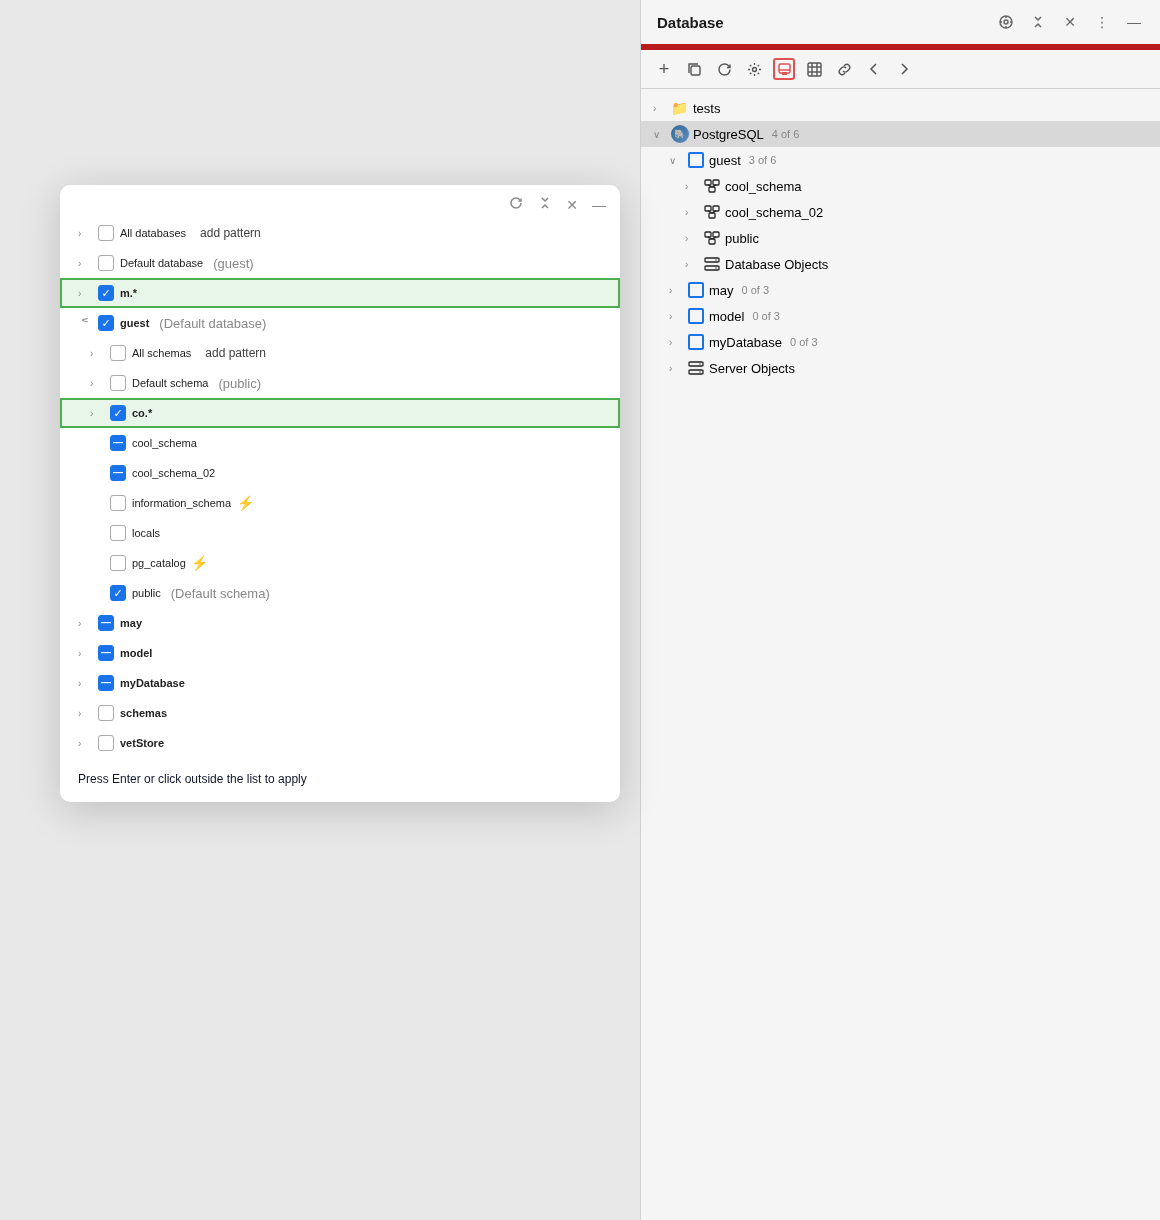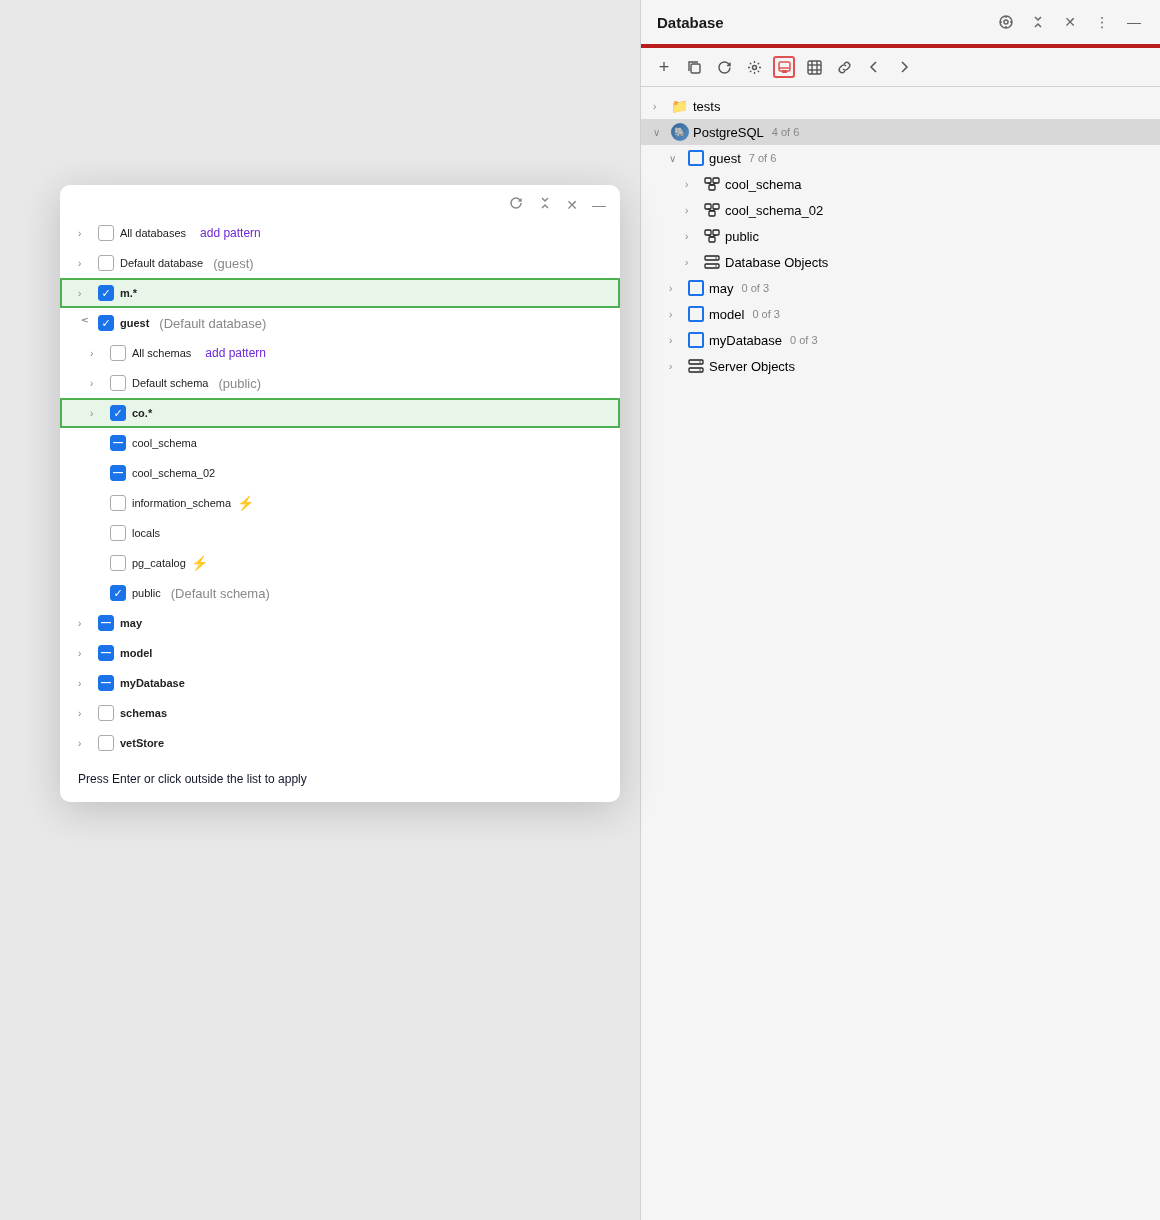--- a/index.html
+++ b/index.html
@@ -20,21 +20,21 @@
       width: 520px;
       height: 1220px;
       background: #f5f5f5;
       border-left: 1px solid #d0d0d0;
     }
 
     .panel-header {
       display: flex;
       align-items: center;
       padding: 12px 16px;
-      border-bottom: 4px solid #b91c1c;
+      border-bottom: 6px solid #b91c1c;
       background: #f5f5f5;
     }
 
     .panel-title {
       font-size: 15px;
       font-weight: 600;
       color: #1a1a1a;
       flex: 1;
     }
 
@@ -244,21 +244,21 @@
 
     .popup-sublabel {
       font-size: 13px;
       color: #888;
       margin-left: 4px;
       text-align: right;
     }
 
     .add-pattern-link {
       font-size: 12px;
-      color: #6d28d9;
+      color: #404040;
       margin-left: 8px;
       cursor: pointer;
       text-align: right;
     }
 
     .lightning-icon {
       color: #f5a623;
       font-size: 14px;
     }
 
@@ -408,21 +408,21 @@
       <span class="db-name">PostgreSQL</span>
       <span class="db-count">4 of 6</span>
     </div>
 
     <div class="tree-item tree-indent-1">
       <span class="tree-chevron">∨</span>
       <span class="tree-icon">
         <div class="db-blue-icon"></div>
       </span>
       <span class="db-name">guest</span>
-      <span class="db-count">7 of 6</span>
+      <span class="db-count">3 of 6</span>
     </div>
 
     <div class="tree-item tree-indent-2">
       <span class="tree-chevron">›</span>
       <span class="tree-icon">
         <svg width="16" height="14" viewBox="0 0 16 14" stroke="#888" stroke-width="1.3">
           <rect x="1" y="1" width="6" height="5" rx="1"></rect>
           <rect x="9" y="1" width="6" height="5" rx="1"></rect>
           <rect x="5" y="8" width="6" height="5" rx="1"></rect>
           <line x1="4" y1="6" x2="8" y2="8"></line>

